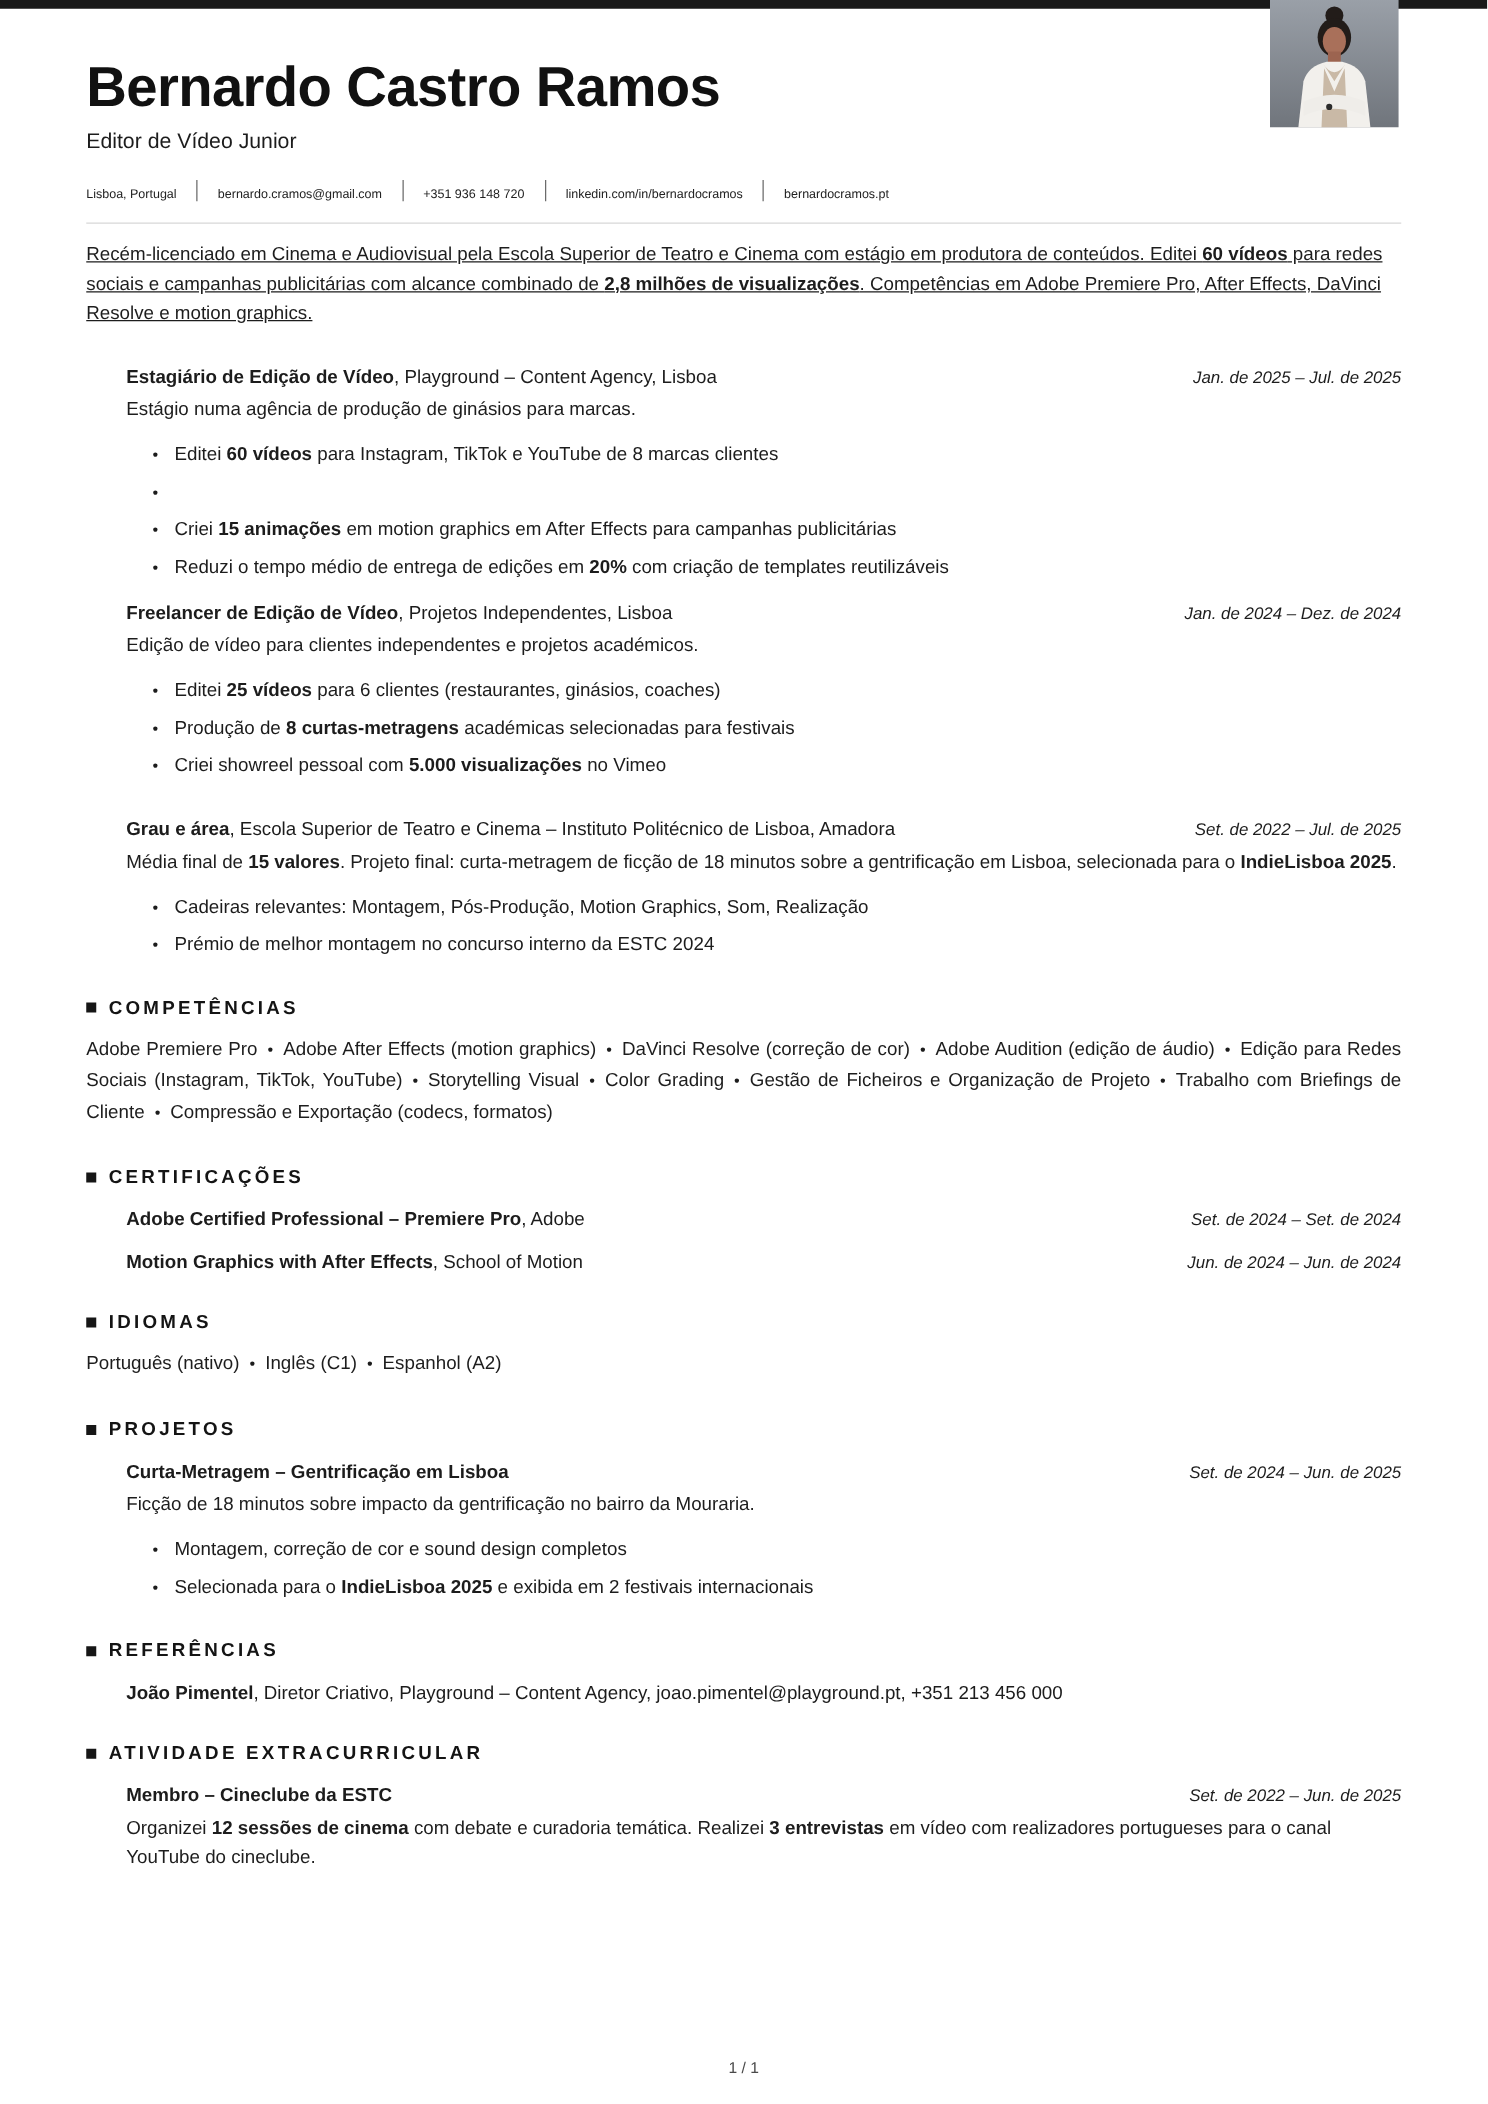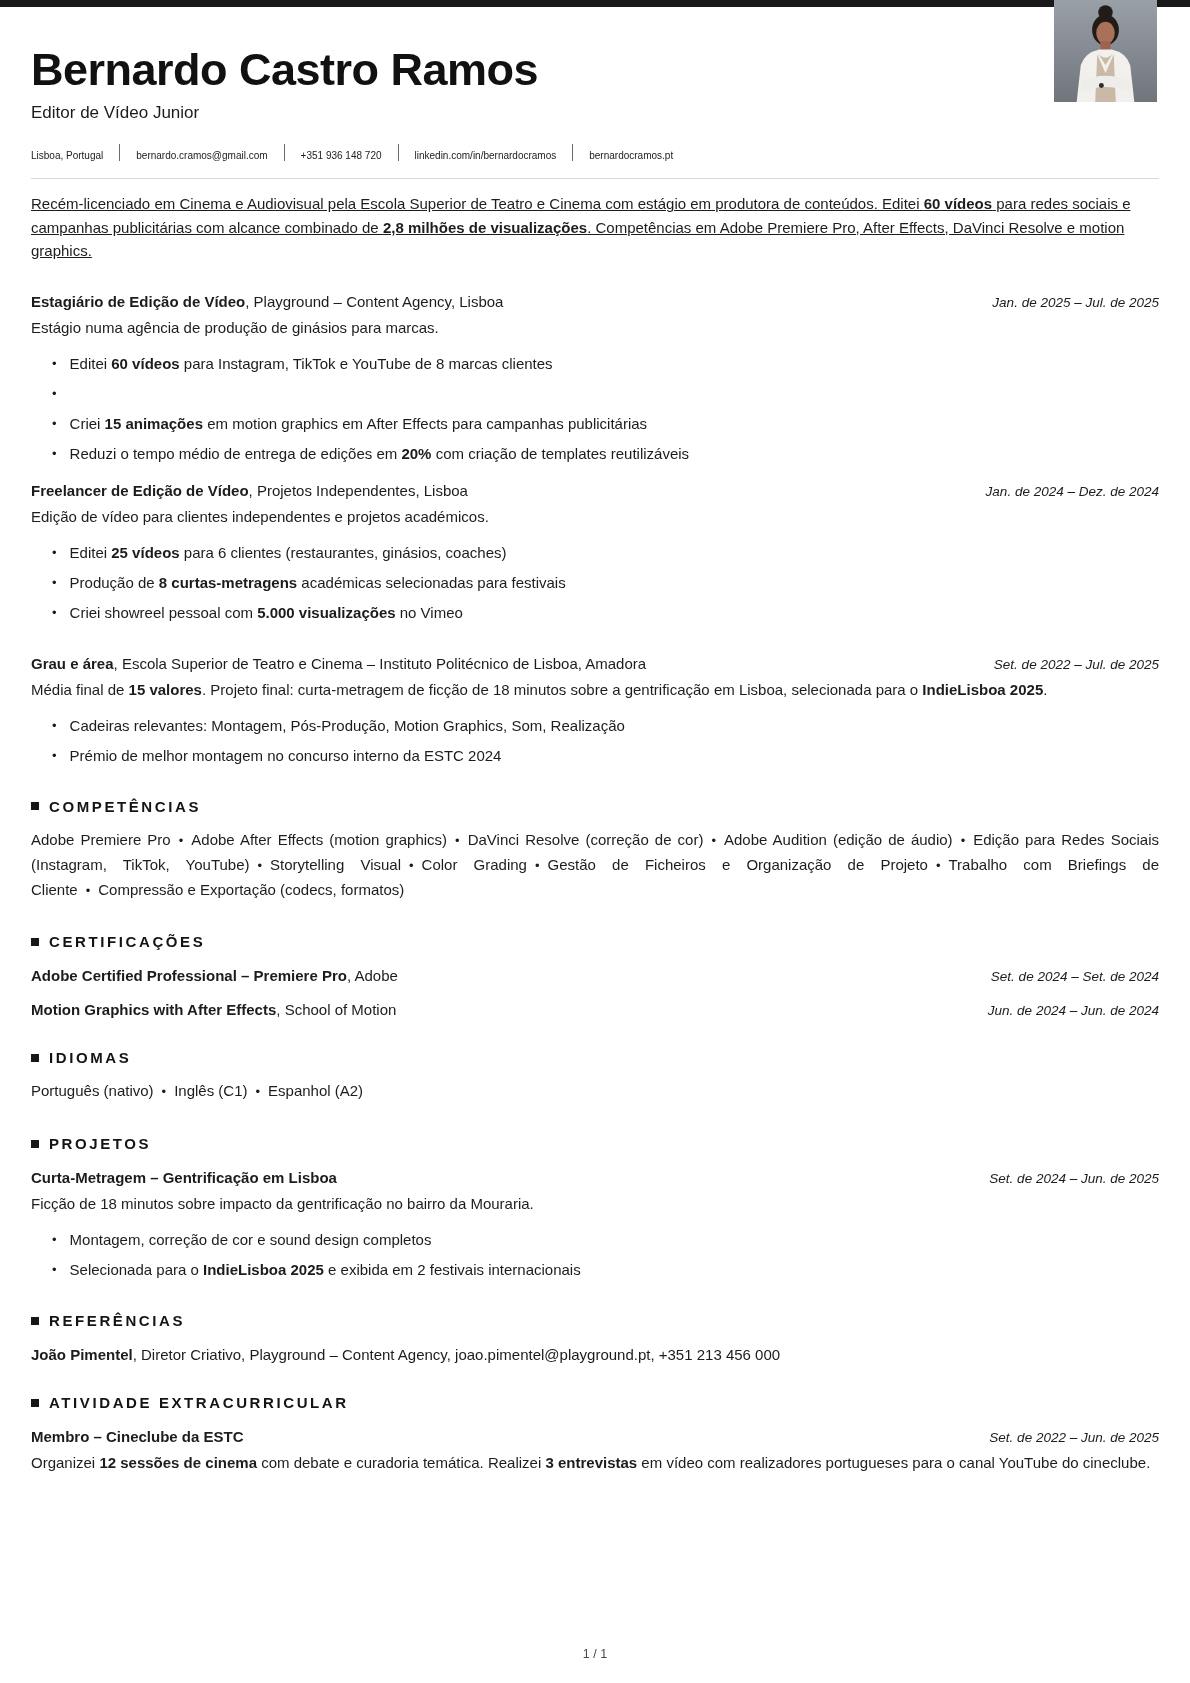--- a/index.html
+++ b/index.html
@@ -4,37 +4,37 @@
 <style>
   html,body{margin:0;padding:0;background:#ffffff;}
   .page{
     position:relative;
     width:1190px;height:1683px;
     background:#ffffff;
     font-family:"Liberation Sans", sans-serif;
     color:#1c1c1c;
     overflow:hidden;
     box-sizing:border-box;
-    padding:0 31px;
+    padding:0 69px;
   }
   .topbar{position:absolute;top:0;left:0;right:0;height:7px;background:#191919;}
   .header{padding-top:46px;position:relative;}
   .name{font-size:45px;font-weight:700;letter-spacing:-0.5px;color:#111;line-height:1.05;margin:0;}
   .jobtitle{margin-top:10px;font-size:17px;color:#1c1c1c;}
   .contacts{margin-top:21px;display:flex;align-items:flex-end;font-size:10px;color:#222;}
   .csep{display:inline-block;width:0;height:17px;border-left:1px solid #6b6b6b;margin:0 16px;}
   .photo{position:absolute;top:-1px;right:2px;width:103px;height:103px;display:block;}
   .divider{margin-top:17px;border:none;border-top:1px solid #d8d8d8;height:0;}
   .summary{margin:13px 0 0 0;font-size:15px;line-height:1.56;color:#1d1d1d;text-decoration:underline;}
   .b{font-weight:700;}
   .resume-section{margin-top:31px;}
   .sec-heading{display:flex;align-items:center;gap:10px;}
   .sq{width:8px;height:8px;background:#161616;flex:0 0 auto;}
   .sec-title{font-size:15px;font-weight:700;letter-spacing:2.6px;color:#141414;}
-  .entry{margin-top:17px;}
+  .entry{margin-top:17px;margin-left:32px;}
   .entry-head{display:flex;justify-content:space-between;align-items:baseline;gap:20px;}
   .entry-title{font-size:15px;color:#1c1c1c;}
   .entry-dates{font-size:13.5px;font-style:italic;color:#1d1d1d;white-space:nowrap;}
   .entry-desc{margin:7px 0 0 0;font-size:15px;line-height:1.5;color:#1d1d1d;}
   .bullets{margin-top:13px;}
   .bullet{display:flex;gap:13px;margin:8px 0;padding-left:21px;font-size:15px;line-height:1.45;}
   .bdot{flex:0 0 auto;font-size:13px;line-height:1.7;color:#1c1c1c;}
   .inline-list{margin:13px 0 0 0;font-size:15px;line-height:1.66;color:#1d1d1d;}
   .inline-list.just{text-align:justify;}
   .dotsep{margin:0 8px;font-size:13px;color:#1c1c1c;}

